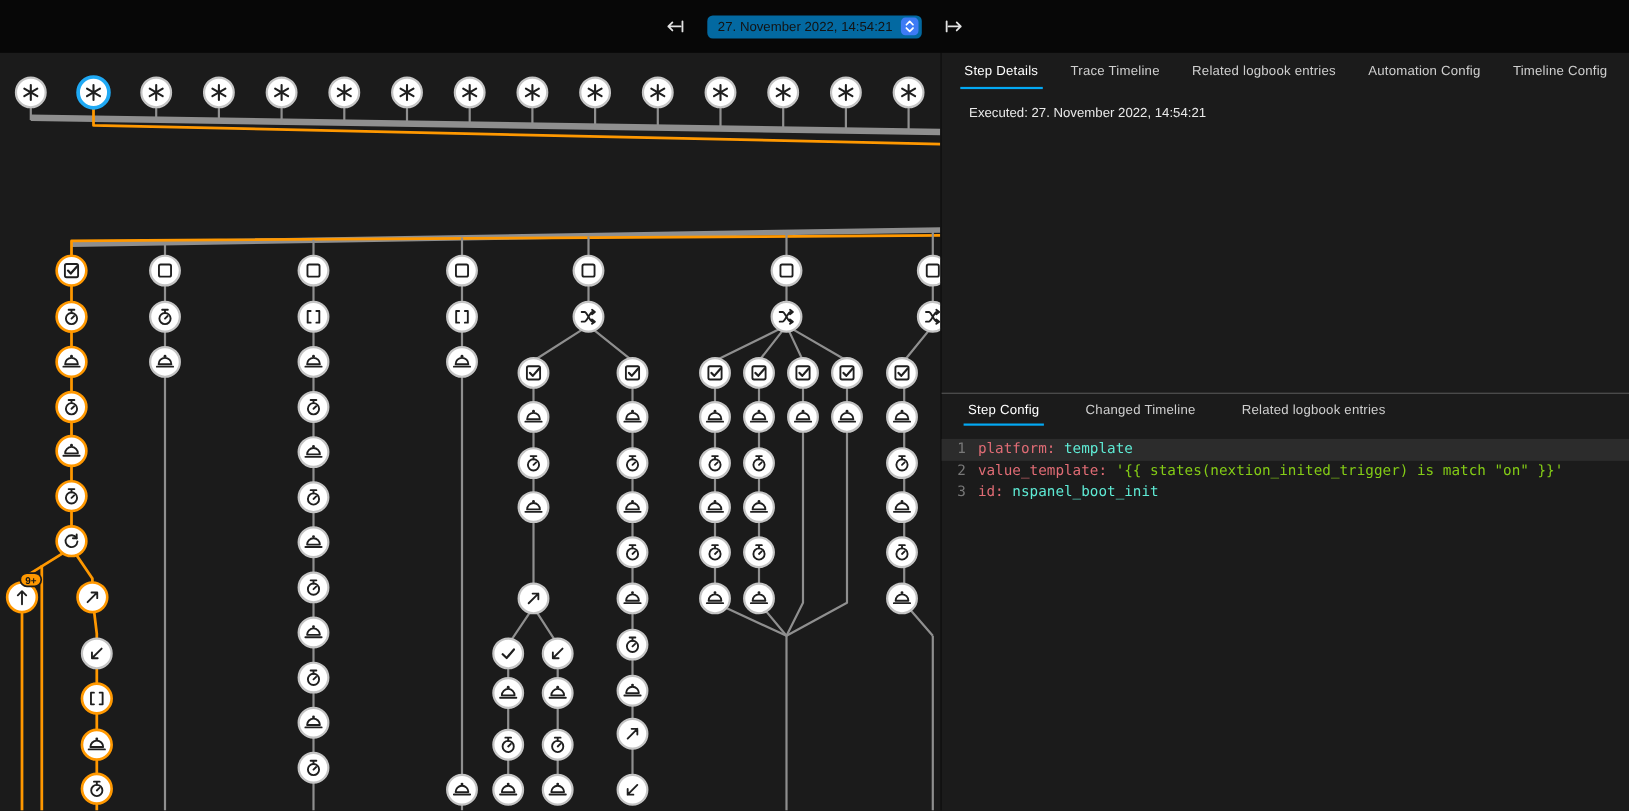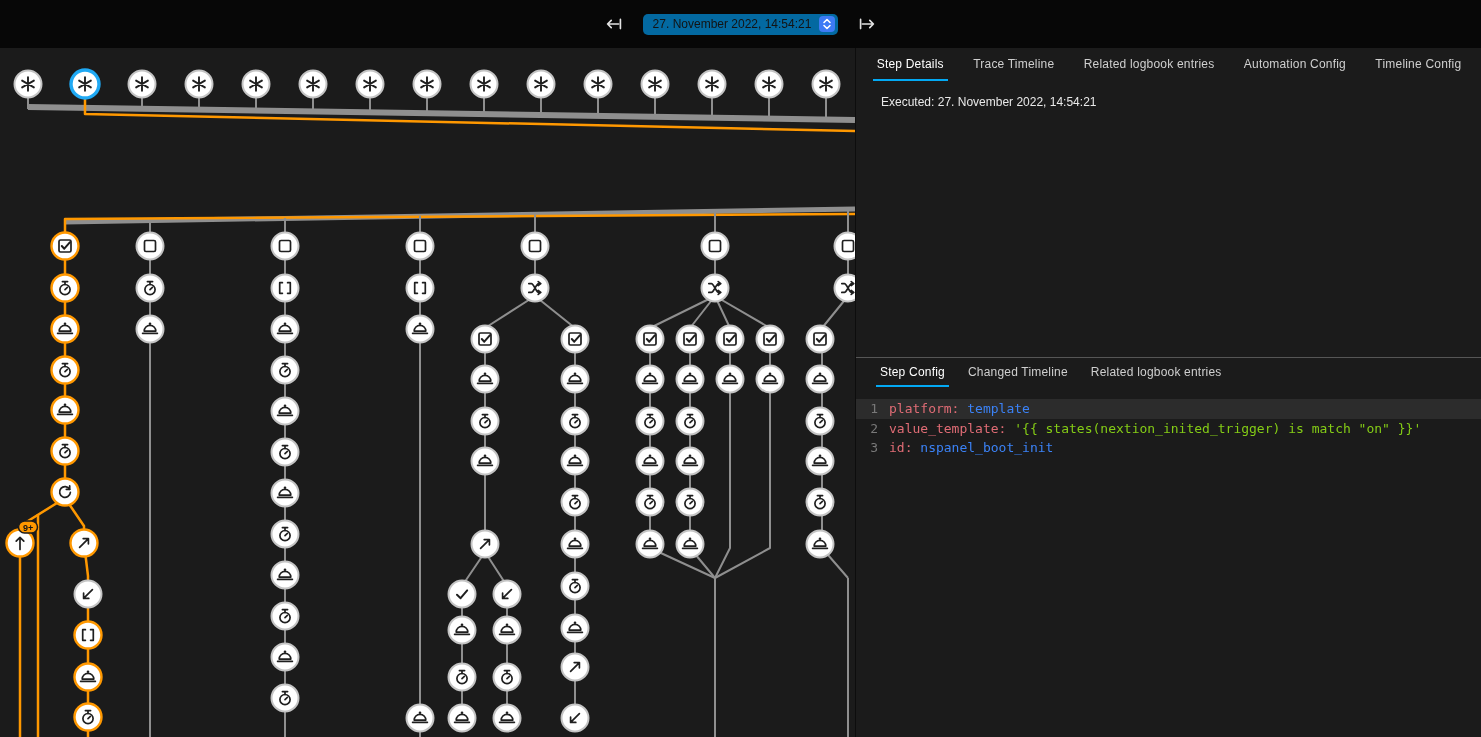--- a/index.html
+++ b/index.html
@@ -16,32 +16,32 @@
   .graph{position:absolute;top:48px;left:0;width:855px;height:689px;overflow:hidden;background:#1b1b1b}
   #graph-svg{display:block}
   #graph-svg .icon *{stroke:#1f1f1f;stroke-width:1.7;fill:none;stroke-linecap:round;stroke-linejoin:round}
   #graph-svg .icon .fill{fill:#1f1f1f;stroke:none}
   #graph-svg g.node{cursor:pointer}
 
   
   .panel{position:absolute;top:48px;left:855px;width:626px;height:689px;background:#1b1b1b;border-left:1px solid #0d0d0d;display:flex;flex-direction:column}
   .tabbar{display:flex;align-items:stretch}
   .top-tabs{height:33px;justify-content:space-around;padding:0 6px;flex:none}
-  .sub-tabs{height:29px;justify-content:flex-start;gap:15px;padding:0 0 0 20px;flex:none}
+  .sub-tabs{height:29px;justify-content:flex-start;gap:34px;padding:0 0 0 20px;flex:none}
   .tab{display:flex;align-items:center;padding:0 4px;font-size:12px;letter-spacing:.2px;color:#cfcfcf;border-bottom:2px solid transparent;cursor:pointer;white-space:nowrap}
   .tab.active{color:#ffffff;border-bottom-color:#03a9f4}
   .panel-body{height:276px;padding:14px 0 0 25px;box-sizing:border-box;flex:none}
   .executed{margin:0;font-size:12px;color:#e9e9e9}
   .panel-lower{flex:1;border-top:1px solid #565656;display:flex;flex-direction:column}
   .code{margin-top:12px;font-family:"DejaVu Sans Mono",monospace;font-size:13px;line-height:19.5px;color:#d6d6d6}
   .code-row{display:flex;white-space:pre}
   .code-row.active-line{background:#2c2c2c}
   .gutter{width:22px;text-align:right;color:#787878;flex:none;margin-right:11px;user-select:none}
   .tok-key{color:#e06c75}
-  .tok-plain{color:#3b82f6}
+  .tok-plain{color:#5eead4}
   .tok-string{color:#84cc16}
 </style>
 </head>
 <body>
 
 <div class="app">
 
   <header class="topbar">
     <button class="nav-arrow">
       <svg width="22" height="22" viewBox="0 0 24 24">

